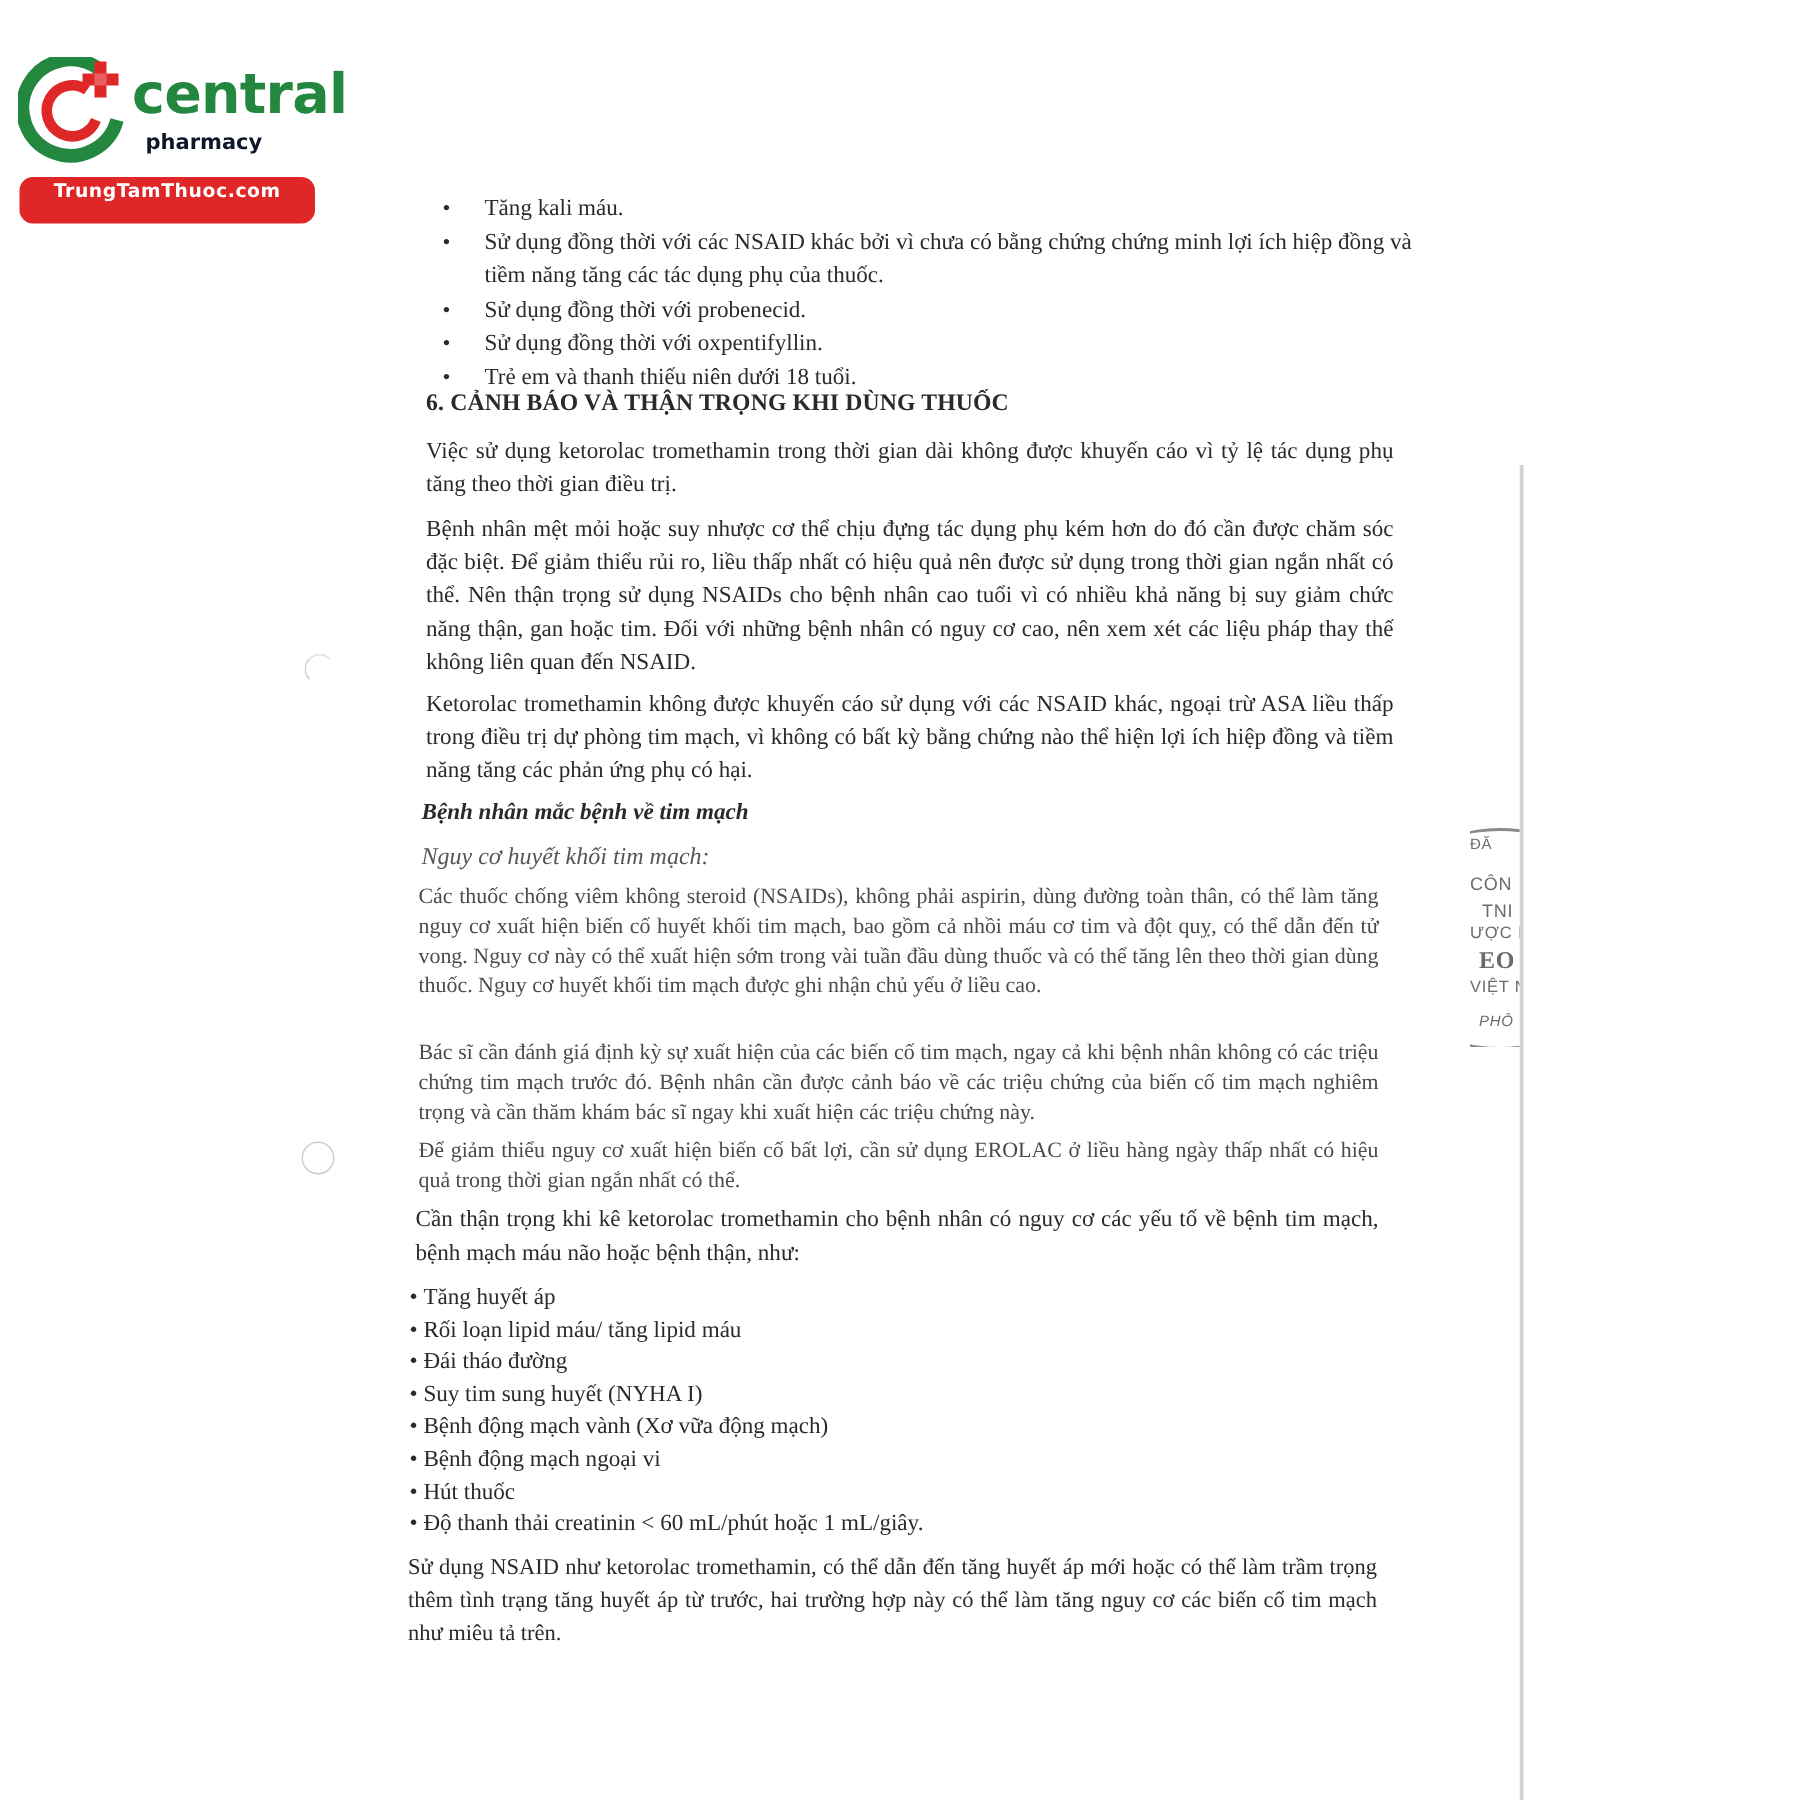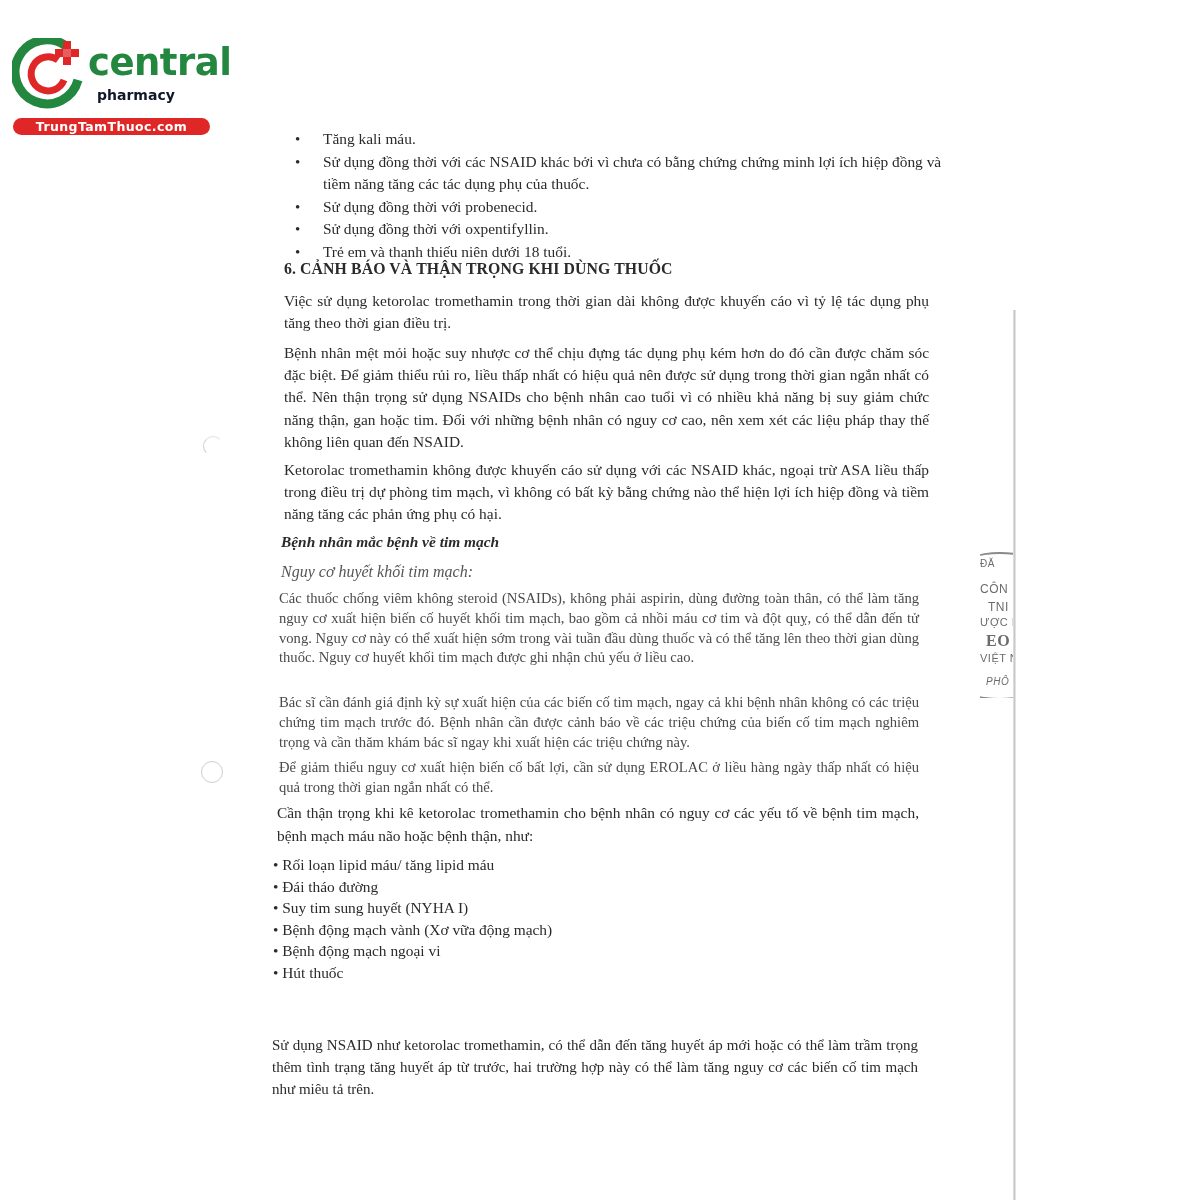--- a/index.html
+++ b/index.html
@@ -50,21 +50,21 @@
       font-weight: bold;
       font-size: 14px;
       color: #0f172a;
       line-height: 1;
     }
     .logo-banner {
       position: absolute;
       left: 5px;
       top: 82px;
       width: 197px;
-      height: 17px;
+      height: 31px;
       border-radius: 9px;
       background: #e02727;
       color: #ffffff;
       font-family: "DejaVu Sans", "Liberation Sans", sans-serif;
       font-weight: bold;
       font-size: 12.5px;
       line-height: 17px;
       text-align: center;
       letter-spacing: 0.4px;
     }
@@ -263,22 +263,24 @@
   <div class="subheading-bi">Bệnh nhân mắc bệnh về tim mạch</div>
   <div class="subheading-i">Nguy cơ huyết khối tim mạch:</div>
 
   <p class="para small" style="top:589px;">Các thuốc chống viêm không steroid (NSAIDs), không phải aspirin, dùng đường toàn thân, có thể làm tăng nguy cơ xuất hiện biến cố huyết khối tim mạch, bao gồm cả nhồi máu cơ tim và đột quỵ, có thể dẫn đến tử vong. Nguy cơ này có thể xuất hiện sớm trong vài tuần đầu dùng thuốc và có thể tăng lên theo thời gian dùng thuốc. Nguy cơ huyết khối tim mạch được ghi nhận chủ yếu ở liều cao.</p>
   <p class="para small" style="top:693px;">Bác sĩ cần đánh giá định kỳ sự xuất hiện của các biến cố tim mạch, ngay cả khi bệnh nhân không có các triệu chứng tim mạch trước đó. Bệnh nhân cần được cảnh báo về các triệu chứng của biến cố tim mạch nghiêm trọng và cần thăm khám bác sĩ ngay khi xuất hiện các triệu chứng này.</p>
   <p class="para small" style="top:758px;">Để giảm thiểu nguy cơ xuất hiện biến cố bất lợi, cần sử dụng EROLAC ở liều hàng ngày thấp nhất có hiệu quả trong thời gian ngắn nhất có thể.</p>
 
   <p class="para mid" style="top:802px;">Cần thận trọng khi kê ketorolac tromethamin cho bệnh nhân có nguy cơ các yếu tố về bệnh tim mạch, bệnh mạch máu não hoặc bệnh thận, như:</p>
 
   <ul class="risk-list">
+    <li>Tăng huyết áp</li>
     <li>Rối loạn lipid máu/ tăng lipid máu</li>
     <li>Đái tháo đường</li>
     <li>Suy tim sung huyết (NYHA I)</li>
     <li>Bệnh động mạch vành (Xơ vữa động mạch)</li>
     <li>Bệnh động mạch ngoại vi</li>
     <li>Hút thuốc</li>
+    <li>Độ thanh thải creatinin &lt; 60 mL/phút hoặc 1 mL/giây.</li>
   </ul>
 
   <p class="para final" style="top:1034px;">Sử dụng NSAID như ketorolac tromethamin, có thể dẫn đến tăng huyết áp mới hoặc có thể làm trầm trọng thêm tình trạng tăng huyết áp từ trước, hai trường hợp này có thể làm tăng nguy cơ các biến cố tim mạch như miêu tả trên.</p>
 </div>
 
 </body></html>

